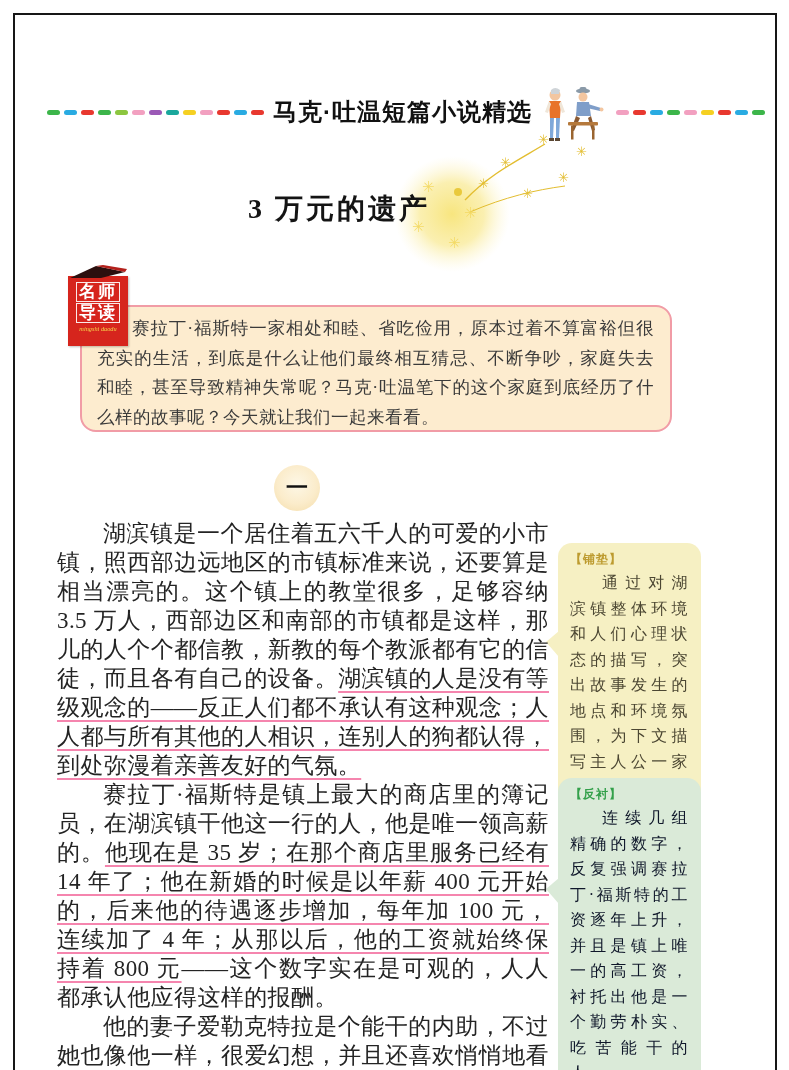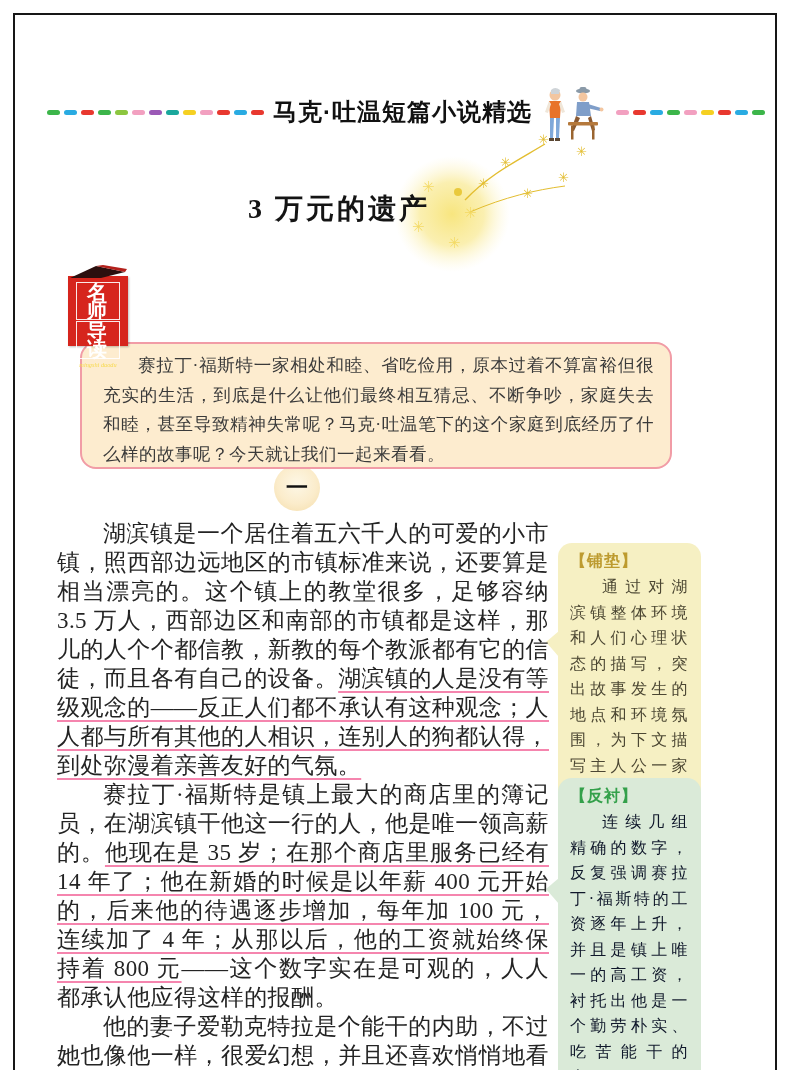--- a/index.html
+++ b/index.html
@@ -21,49 +21,49 @@
   .deco{position:absolute;left:330px;top:122px;pointer-events:none;}
   .chapter-title{position:absolute;left:248px;top:190px;margin:0;
                  font-size:28px;font-weight:bold;color:#141414;letter-spacing:3px;z-index:2;}
 
   
   .ribbon{position:absolute;left:68px;top:276px;width:60px;height:70px;background:#d6251d;
           z-index:5;box-shadow:1px 1px 2px rgba(0,0,0,.25);text-align:center;padding-top:5px;box-sizing:border-box;}
   .ribbon-fold{position:absolute;left:0;top:-11px;}
   .rb-line{display:block;width:38px;margin:1px auto 0;padding:0 2px;
            border:1px solid rgba(255,255,255,.9);color:#fff;font-weight:bold;
-           font-size:20px;line-height:18px;letter-spacing:2px;
+           font-size:17px;line-height:18px;letter-spacing:2px;
            font-family:"Liberation Sans","DejaVu Sans",sans-serif;}
   .rb-pinyin{display:block;margin-top:2px;font-size:7px;color:#f7d94c;font-style:italic;
              letter-spacing:0;transform:scale(.9);}
 
   
   .intro{position:absolute;left:80px;top:305px;width:592px;height:127px;box-sizing:border-box;
          background:#fdeccf;border:2px solid #f19ca6;border-radius:16px;
-         padding:7px 16px 0 21px;z-index:3;margin-top:37px;}
+         padding:7px 16px 0 15px;z-index:3;}
   .intro p{margin:0;font-size:17.5px;line-height:29.5px;color:#3a3a3a;
            text-indent:2em;text-align:justify;letter-spacing:.5px;}
 
   
   .marker{position:absolute;left:274px;top:465px;width:46px;height:46px;border-radius:50%;
           background:radial-gradient(circle at 50% 42%,#fdf7e6 0%,#fbeccb 55%,#f4dcA8 100%);
           display:flex;align-items:center;justify-content:center;
           font-size:22px;font-weight:bold;color:#111;}
 
   
   .main{position:absolute;left:57px;top:519px;width:492px;z-index:2;}
   .main p{margin:0;font-size:23px;line-height:29px;text-align:justify;
           text-indent:2em;color:#242424;letter-spacing:.4px;}
   .hl{text-decoration-line:underline;text-decoration-color:#f585ae;
       text-decoration-thickness:2px;text-underline-offset:5px;}
 
   
   .note{position:absolute;left:558px;width:143px;box-sizing:border-box;border-radius:14px;
         padding:8px 12px 12px;z-index:1;}
-  .note-h{font-weight:bold;font-size:16px;letter-spacing:1px;
+  .note-h{font-weight:bold;font-size:12px;letter-spacing:1px;
           font-family:"Liberation Sans","DejaVu Sans",sans-serif;}
   .note-b{margin-top:2px;font-size:16px;line-height:25.5px;color:#4c4733;
           text-indent:2em;text-align:justify;letter-spacing:1.5px;}
   .note::before{content:"";position:absolute;left:-12px;width:0;height:0;
         border-top:11px solid transparent;border-bottom:15px solid transparent;}
   .note1{top:543px;background:#f6f0c3;}
   .note1::before{top:88px;border-right:13px solid #f6f0c3;}
   .note1 .note-h{color:#bd9b2f;}
   .note2{top:778px;background:#daead8;}
   .note2::before{top:100px;border-right:13px solid #daead8;}

